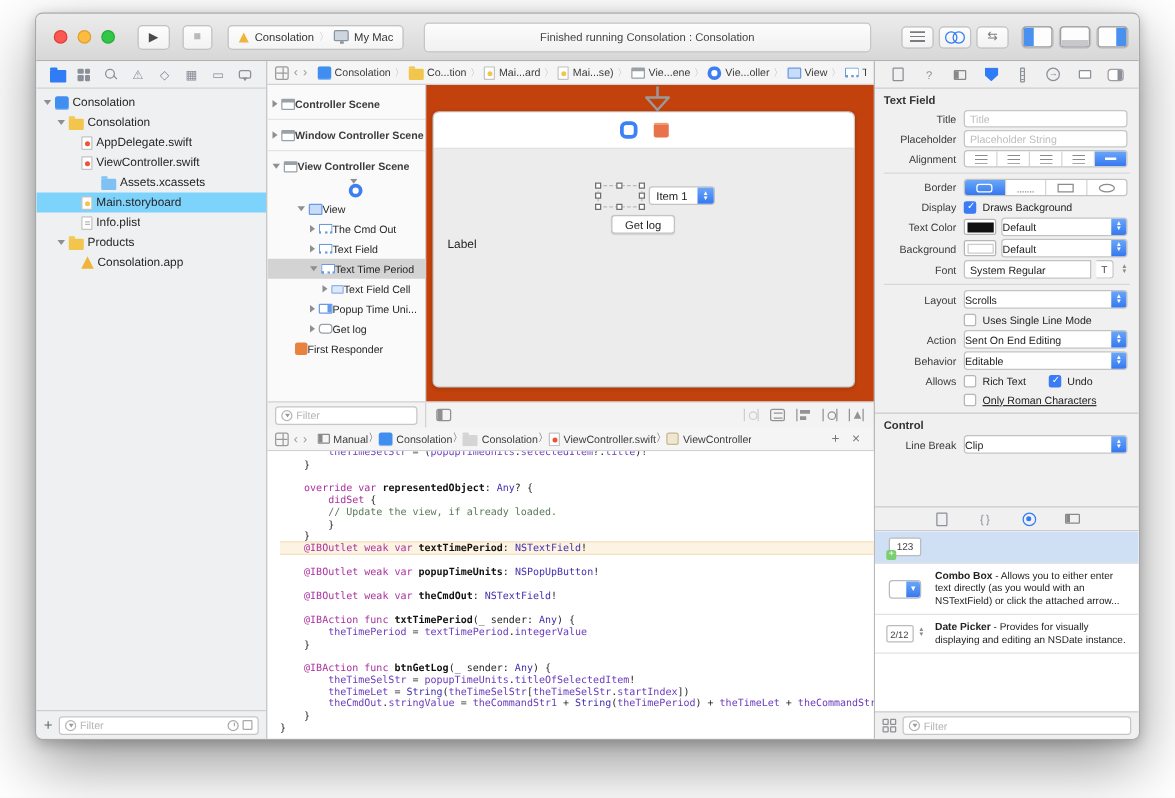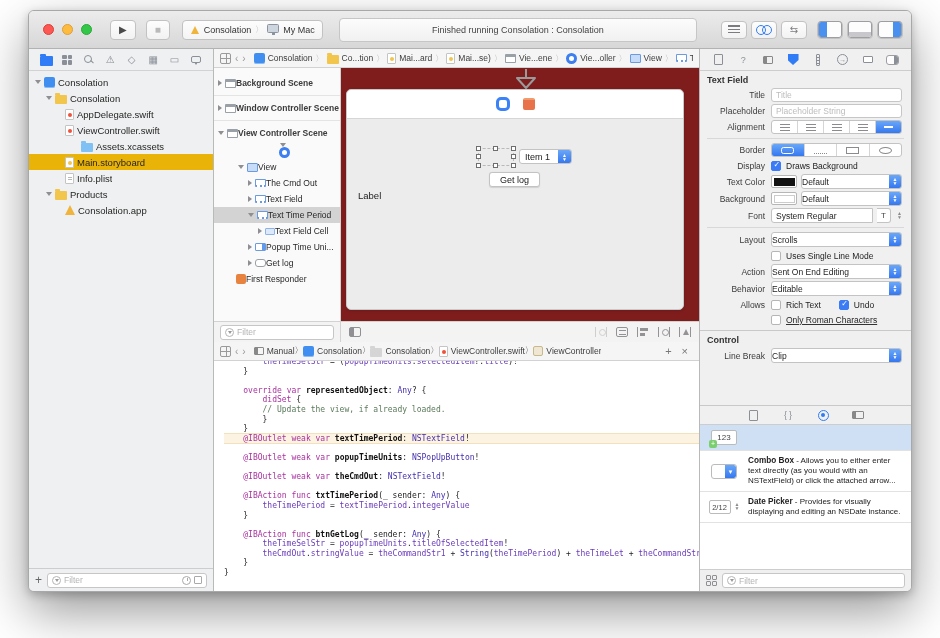--- a/index.html
+++ b/index.html
@@ -36,21 +36,21 @@
   .pbtn.bottom i { left:0; right:0; bottom:0; height:5px; background:#c8c8cc; }
   .pbtn.right i { right:0; top:0; bottom:0; width:8px; }
   
   .main { flex:1; display:flex; min-height:0; }
   
   .nav { width:185px; flex:none; background:#eff0f1; border-right:1px solid #b9b9b9; display:flex; flex-direction:column; }
   .nav-tabs { height:22px; flex:none; border-bottom:1px solid #d2d2d2; display:flex; align-items:center; justify-content:space-between; padding:0 10px; }
   .ntab { width:14px; height:14px; display:flex; align-items:center; justify-content:center; font-size:10px; color:#8a8f98; }
   .nav-tree { flex:1; padding-top:3px; overflow:hidden; font-size:9.5px; color:#262626; }
   .trow { height:16px; display:flex; align-items:center; padding-right:4px; white-space:nowrap; }
-  .trow.sel { background:#eab308; }
+  .trow.sel { background:#7dd3fc; }
   .tri { width:0; height:0; flex:none; margin-right:3px; }
   .tri.open { border-left:3.5px solid transparent; border-right:3.5px solid transparent; border-top:4.5px solid #8e8e93; }
   .tri.closed { border-top:3.5px solid transparent; border-bottom:3.5px solid transparent; border-left:4.5px solid #8e8e93; }
   .tri.none { width:8px; margin-right:0; }
   .trow .lbl { margin-left:3px; overflow:hidden; text-overflow:ellipsis; }
   .nav-filter { height:23px; flex:none; border-top:1px solid #cdcdcd; display:flex; align-items:center; padding:0 6px; gap:5px; }
   .plus { color:#666; font-size:12px; line-height:12px; }
   .ffield { flex:1; height:15px; border:1px solid #c6c6c6; border-radius:3px; background:#fff; display:flex; align-items:center; padding:0 4px; gap:3px; font-size:8.5px; color:#b4b4b4; min-width:0; }
   .funnel { width:9px; height:9px; border:1px solid #b5b5b5; border-radius:50%; position:relative; flex:none; }
   .funnel:after { content:""; position:absolute; left:1.6px; top:2.2px; border-left:2.2px solid transparent; border-right:2.2px solid transparent; border-top:3px solid #9a9a9a; }
@@ -66,21 +66,21 @@
   .gridicn { width:11px; height:11px; border:1px solid #9a9a9a; border-radius:2px; position:relative; flex:none; }
   .gridicn:after { content:""; position:absolute; left:4.5px; top:0; bottom:0; width:1px; background:#9a9a9a; }
   .gridicn:before { content:""; position:absolute; top:4.5px; left:0; right:0; height:1px; background:#9a9a9a; }
   .ib-area { height:253px; flex:none; display:flex; min-height:0; }
   .outline { width:127px; flex:none; background:#fafafa; border-right:1px solid #d2d2d2; padding-top:5px; font-size:8.5px; color:#262626; overflow:hidden; }
   .orow { height:16px; display:flex; align-items:center; white-space:nowrap; overflow:hidden; }
   .orow.hdr { font-weight:bold; color:#3c3c3c; height:20px; }
   .orow.sel { background:#d3d3d3; }
   .osep { border-top:1px solid #e4e4e4; margin:2px 0; }
   
-  .canvas { flex:1; background:#7f1d1d; position:relative; overflow:hidden; }
+  .canvas { flex:1; background:#c2410c; position:relative; overflow:hidden; }
   .scene-arrow { position:absolute; left:172px; top:1px; }
   .vc { position:absolute; left:5px; top:21px; width:338px; height:221px; border:1px solid #c9c9c9; border-radius:5px; background:#ececec; box-shadow:0 1px 3px rgba(0,0,0,.15); }
   .vc-tb { height:29px; background:#fff; border-bottom:1px solid #d6d6d6; border-radius:5px 5px 0 0; display:flex; align-items:center; justify-content:center; gap:13px; }
   .vcicon { width:14px; height:14px; border:3px solid #3b82f7; border-radius:5px; background:#fff; }
   .cubeicon { width:12px; height:12px; background:#e8734a; border-radius:2px; border-top:2px solid #f09a6e; }
   .vc-body { position:relative; height:190px; }
   .tf-sel { position:absolute; left:132px; top:30px; width:34px; height:16px; outline:1px dashed #b9b9b9; }
   .handle { position:absolute; width:5px; height:5px; background:#fff; border:1px solid #6e6e6e; }
   .popup-ui { position:absolute; left:172px; top:30px; width:53px; height:15px; background:#fff; border:1px solid #c3c3c3; border-radius:3px; display:flex; align-items:center; font-size:9px; color:#222; }
   .popup-ui .cap { margin-left:auto; width:13px; align-self:stretch; background:linear-gradient(#6aa7f8,#3578f0); border-radius:0 2px 2px 0; display:flex; flex-direction:column; align-items:center; justify-content:center; color:#fff; font-size:5px; line-height:4px; }
@@ -405,21 +405,21 @@
               <span>Text Time Period</span>
             </span>
           </span>
       </div>
 
       <div class="ib-area">
         <div class="outline" id="ib-outline">
             <div class="orow hdr" style="padding-left: 4px;">
               <span class="tri closed"></span>
               <span class="icn scene"></span>
-              <span class="lbl">Background Scene</span>
+              <span class="lbl">Controller Scene</span>
             </div>
             <div class="osep"></div>
             <div class="orow hdr" style="padding-left: 4px;">
               <span class="tri closed"></span>
               <span class="icn scene"></span>
               <span class="lbl">Window Controller Scene</span>
             </div>
             <div class="osep"></div>
             <div class="orow hdr" style="padding-left: 4px;">
               <span class="tri open"></span>
@@ -578,20 +578,21 @@
           <div class="ln"><span class="s-p">    </span><span class="s-k">@IBOutlet</span><span class="s-p"> </span><span class="s-k">weak</span><span class="s-p"> </span><span class="s-k">var</span><span class="s-p"> </span><span class="s-d">popupTimeUnits</span><span class="s-p">: </span><span class="s-t">NSPopUpButton</span><span class="s-p">!</span></div>
           <div class="ln">&nbsp;</div>
           <div class="ln"><span class="s-p">    </span><span class="s-k">@IBOutlet</span><span class="s-p"> </span><span class="s-k">weak</span><span class="s-p"> </span><span class="s-k">var</span><span class="s-p"> </span><span class="s-d">theCmdOut</span><span class="s-p">: </span><span class="s-t">NSTextField</span><span class="s-p">!</span></div>
           <div class="ln">&nbsp;</div>
           <div class="ln"><span class="s-p">    </span><span class="s-k">@IBAction</span><span class="s-p"> </span><span class="s-k">func</span><span class="s-p"> </span><span class="s-d">txtTimePeriod</span><span class="s-p">(_ sender: </span><span class="s-t">Any</span><span class="s-p">) {</span></div>
           <div class="ln"><span class="s-p">        </span><span class="s-v">theTimePeriod</span><span class="s-p"> = </span><span class="s-v">textTimePeriod</span><span class="s-p">.</span><span class="s-v">integerValue</span></div>
           <div class="ln"><span class="s-p">    }</span></div>
           <div class="ln">&nbsp;</div>
           <div class="ln"><span class="s-p">    </span><span class="s-k">@IBAction</span><span class="s-p"> </span><span class="s-k">func</span><span class="s-p"> </span><span class="s-d">btnGetLog</span><span class="s-p">(_ sender: </span><span class="s-t">Any</span><span class="s-p">) {</span></div>
           <div class="ln"><span class="s-p">        </span><span class="s-v">theTimeSelStr</span><span class="s-p"> = </span><span class="s-v">popupTimeUnits</span><span class="s-p">.</span><span class="s-v">titleOfSelectedItem</span><span class="s-p">!</span></div>
+          <div class="ln"><span class="s-p">        </span><span class="s-v">theTimeLet</span><span class="s-p"> = </span><span class="s-t">String</span><span class="s-p">(</span><span class="s-v">theTimeSelStr</span><span class="s-p">[</span><span class="s-v">theTimeSelStr</span><span class="s-p">.</span><span class="s-v">startIndex</span><span class="s-p">])</span></div>
           <div class="ln"><span class="s-p">        </span><span class="s-v">theCmdOut</span><span class="s-p">.</span><span class="s-v">stringValue</span><span class="s-p"> = </span><span class="s-v">theCommandStr1</span><span class="s-p"> + </span><span class="s-t">String</span><span class="s-p">(</span><span class="s-v">theTimePeriod</span><span class="s-p">) + </span><span class="s-v">theTimeLet</span><span class="s-p"> + </span><span class="s-v">theCommandStr2</span></div>
           <div class="ln"><span class="s-p">    }</span></div>
           <div class="ln"><span class="s-p">}</span></div>
         </div>
     </div>
 
     <div class="insp">
       <div class="insp-tabs">
         <span class="itab">
             <span class="docshape"></span>

